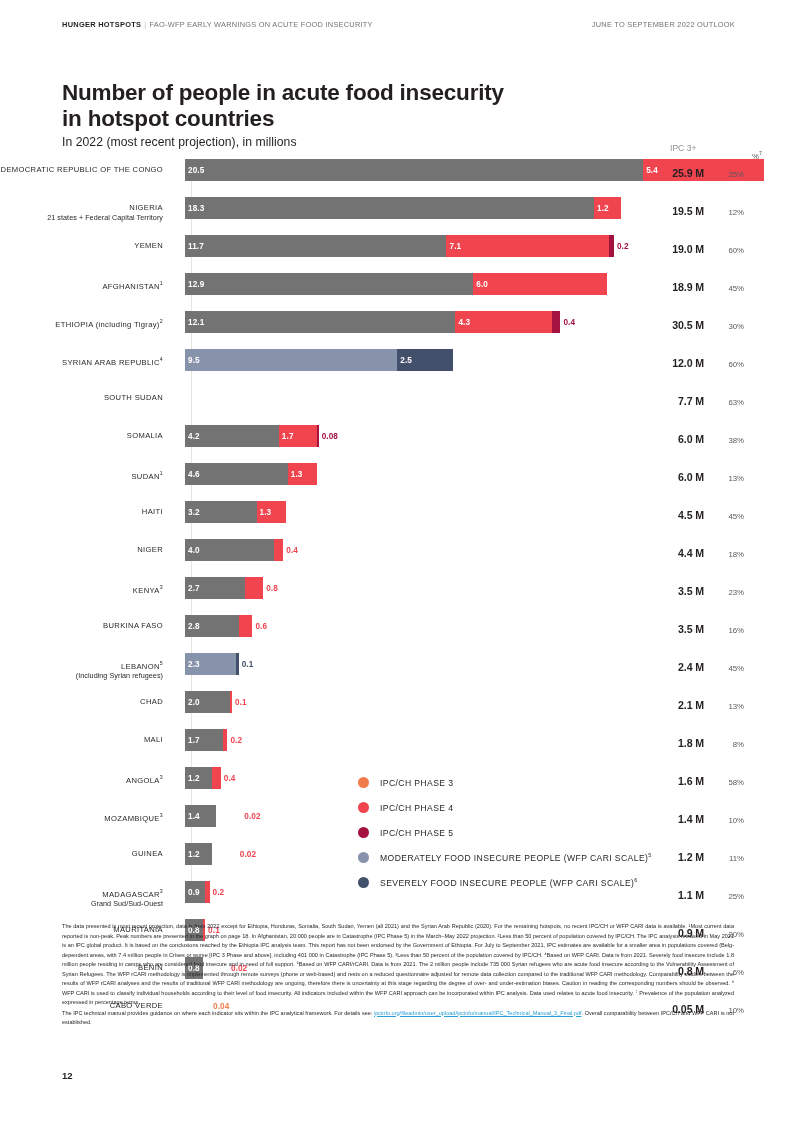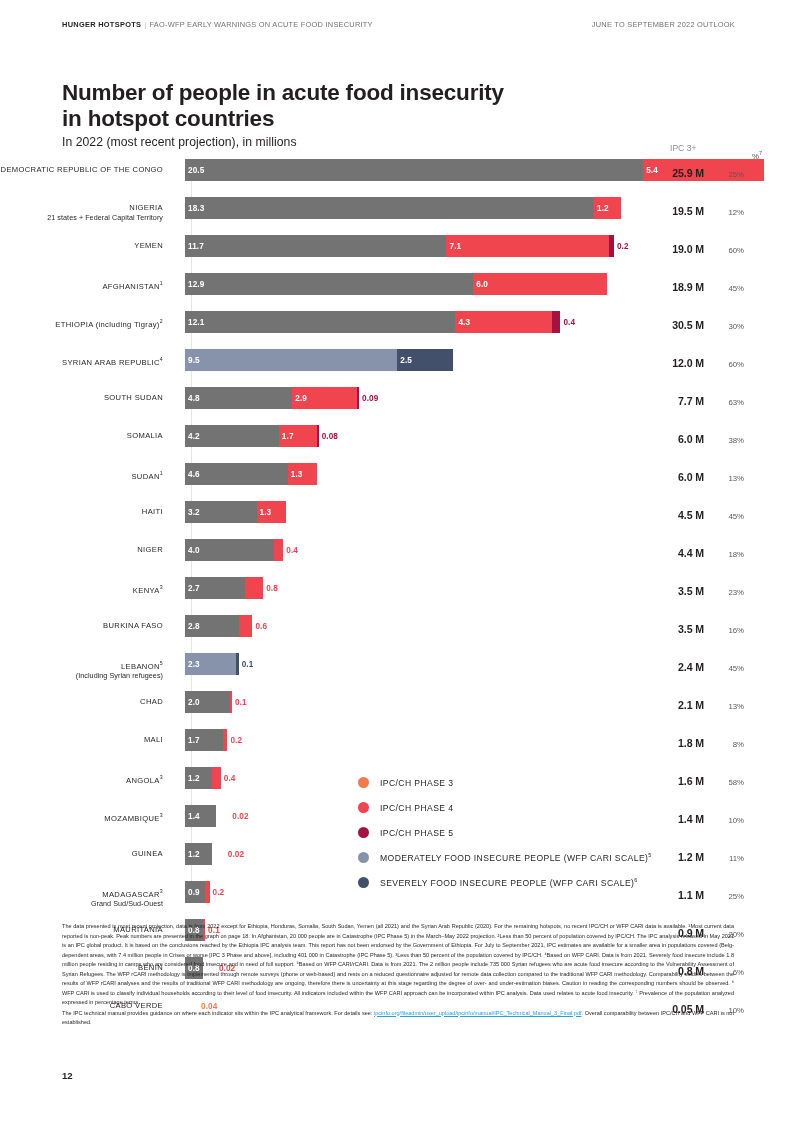--- a/index.html
+++ b/index.html
@@ -77,21 +77,21 @@
   .seg.p3 { background: #737373; }
   .seg.p4 { background: #F0444F; }
   .seg.p5 { background: #A4123F; }
   .seg.mod { background: #8792AB; }
   .seg.sev { background: #43506B; }
   .seg.p3.out { color: #F07C4C; background: #F07C4C; }
   .seg.p4.out { color: #F0444F; }
   .seg.p5.out { color: #A4123F; }
   .seg.sev.out { color: #43506B; }
   .seg.zero { background: transparent !important; }
-  .seg.zero .v { position: static; margin-left: 3px; padding-left: 13px; text-align: right; }
+  .seg.zero .v { position: static; margin-left: 15px; padding-left: 13px; text-align: right; }
 
   .totals {
     position: absolute; top: 0px; left: 652px; width: 120px;
     display: flex; align-items: baseline;
   }
   .tot {
     width: 52px; text-align: right; font-size: 10.6px; font-weight: 700;
     color: #231f20; padding-top: 8px; letter-spacing: -.1px;
   }
   .pct {
@@ -238,31 +238,20 @@
             <span class="v">2.5</span>
           </div>
         </div>
         <div class="totals">
           <div class="tot">12.0 M</div>
           <div class="pct">60%</div>
         </div>
       </div>
       <div class="row">
         <div class="lbl"><span>SOUTH SUDAN</span></div>
-        <div class="bars">
-          <div class="seg p3" style="width: 107.28px;">
-            <span class="v">4.8</span>
-          </div>
-          <div class="seg p4" style="width: 64.815px;">
-            <span class="v">2.9</span>
-          </div>
-          <div class="seg p5 out" style="width: 2.0115px;">
-            <span class="v">0.09</span>
-          </div>
-        </div>
         <div class="totals">
           <div class="tot">7.7 M</div>
           <div class="pct">63%</div>
         </div>
       </div>
       <div class="row">
         <div class="lbl"><span>SOMALIA</span></div>
         <div class="bars">
           <div class="seg p3" style="width: 93.87px;">
             <span class="v">4.2</span>

